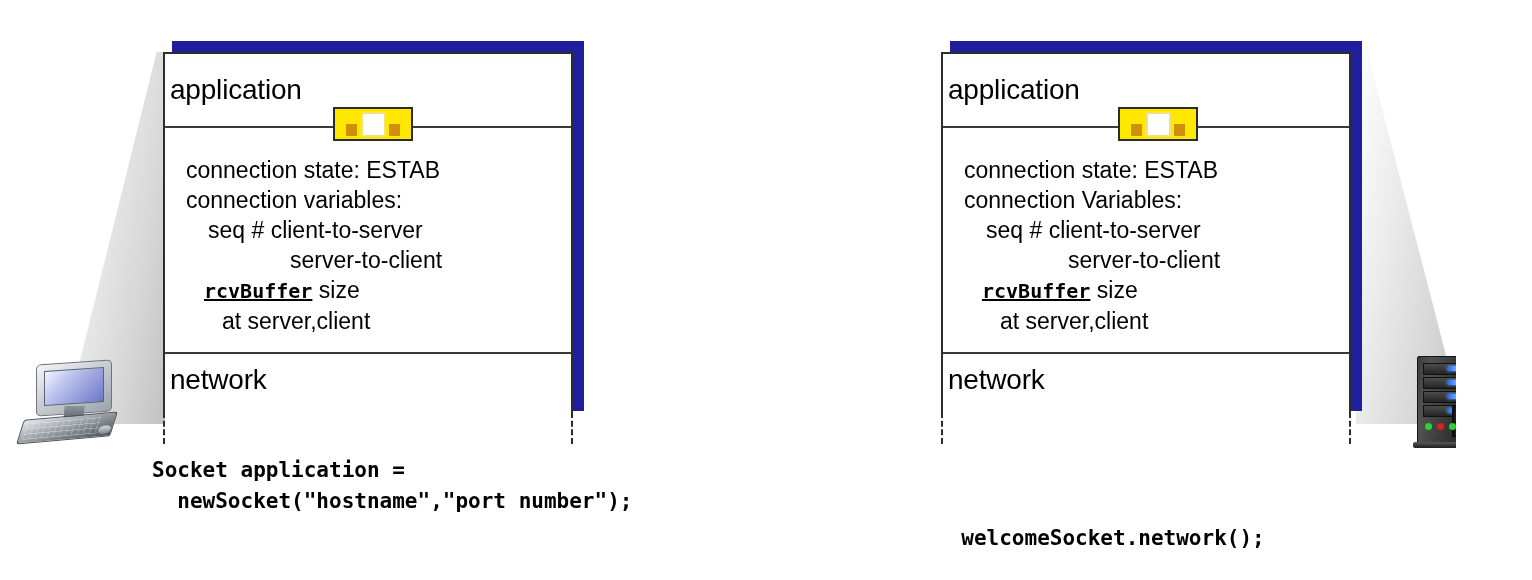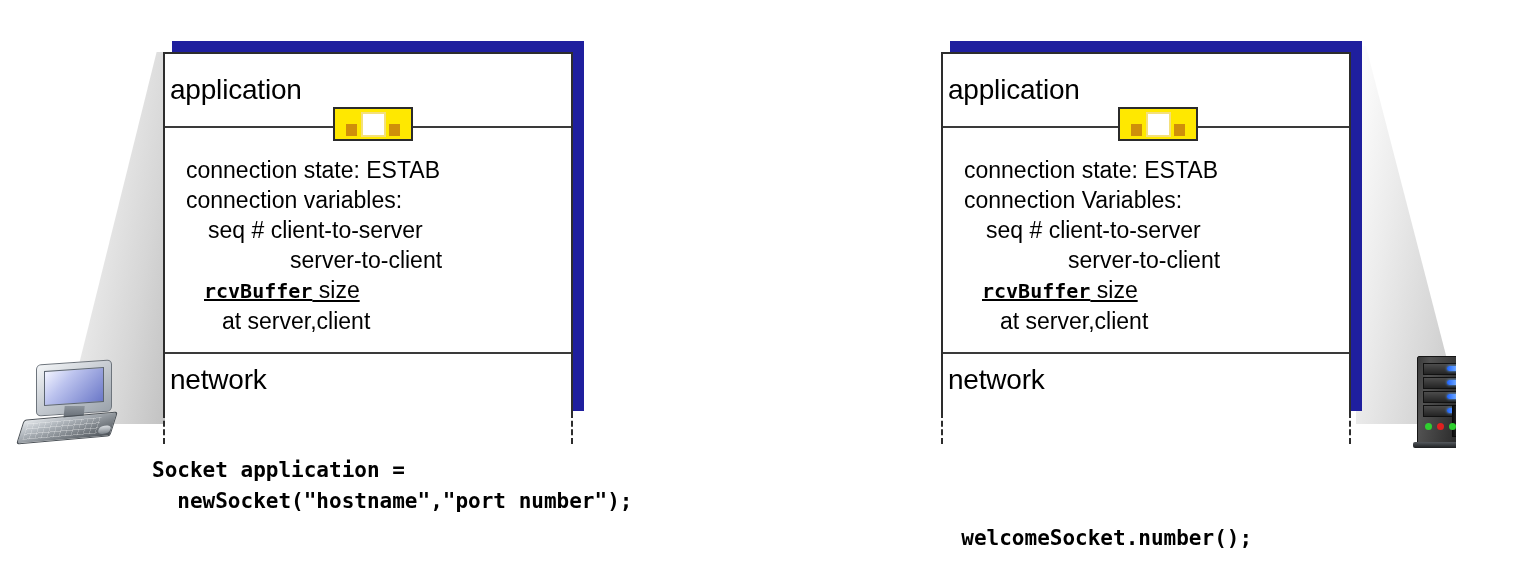--- a/index.html
+++ b/index.html
@@ -169,21 +169,21 @@
     color: #000;
     white-space: nowrap;
   }
   .state-lines .ln { display: block; }
   .mono-under {
     font-family: "DejaVu Sans Mono", "Liberation Mono", monospace;
     font-weight: bold;
     font-size: 20px;
     text-decoration: underline;
   }
-  .sans-under { text-decoration: underline; }
+  .sans-under { }
 
   
   .socket-icon {
     position: absolute;
     width: 80px; height: 34px;
     background: #ffe800;
     border: 2px solid #2b2b2b;
     box-sizing: border-box;
   }
   .socket-icon .hole {
@@ -314,15 +314,15 @@
       <div class="srv-lights">
         <i style="background:#2fd02f;"></i>
         <i style="background:#e02020;"></i>
         <i style="background:#2fd02f;"></i>
       </div>
     </div>
     <div class="srv-side"></div>
     <div class="srv-foot"></div>
   </div>
 
-  <div class="code-caption" style="left:936px; top:492px;"><br><span>  welcomeSocket.number();</span></div>
+  <div class="code-caption" style="left:936px; top:492px;"><br><span>  welcomeSocket.network();</span></div>
 
 </div>
 
 </body></html>

